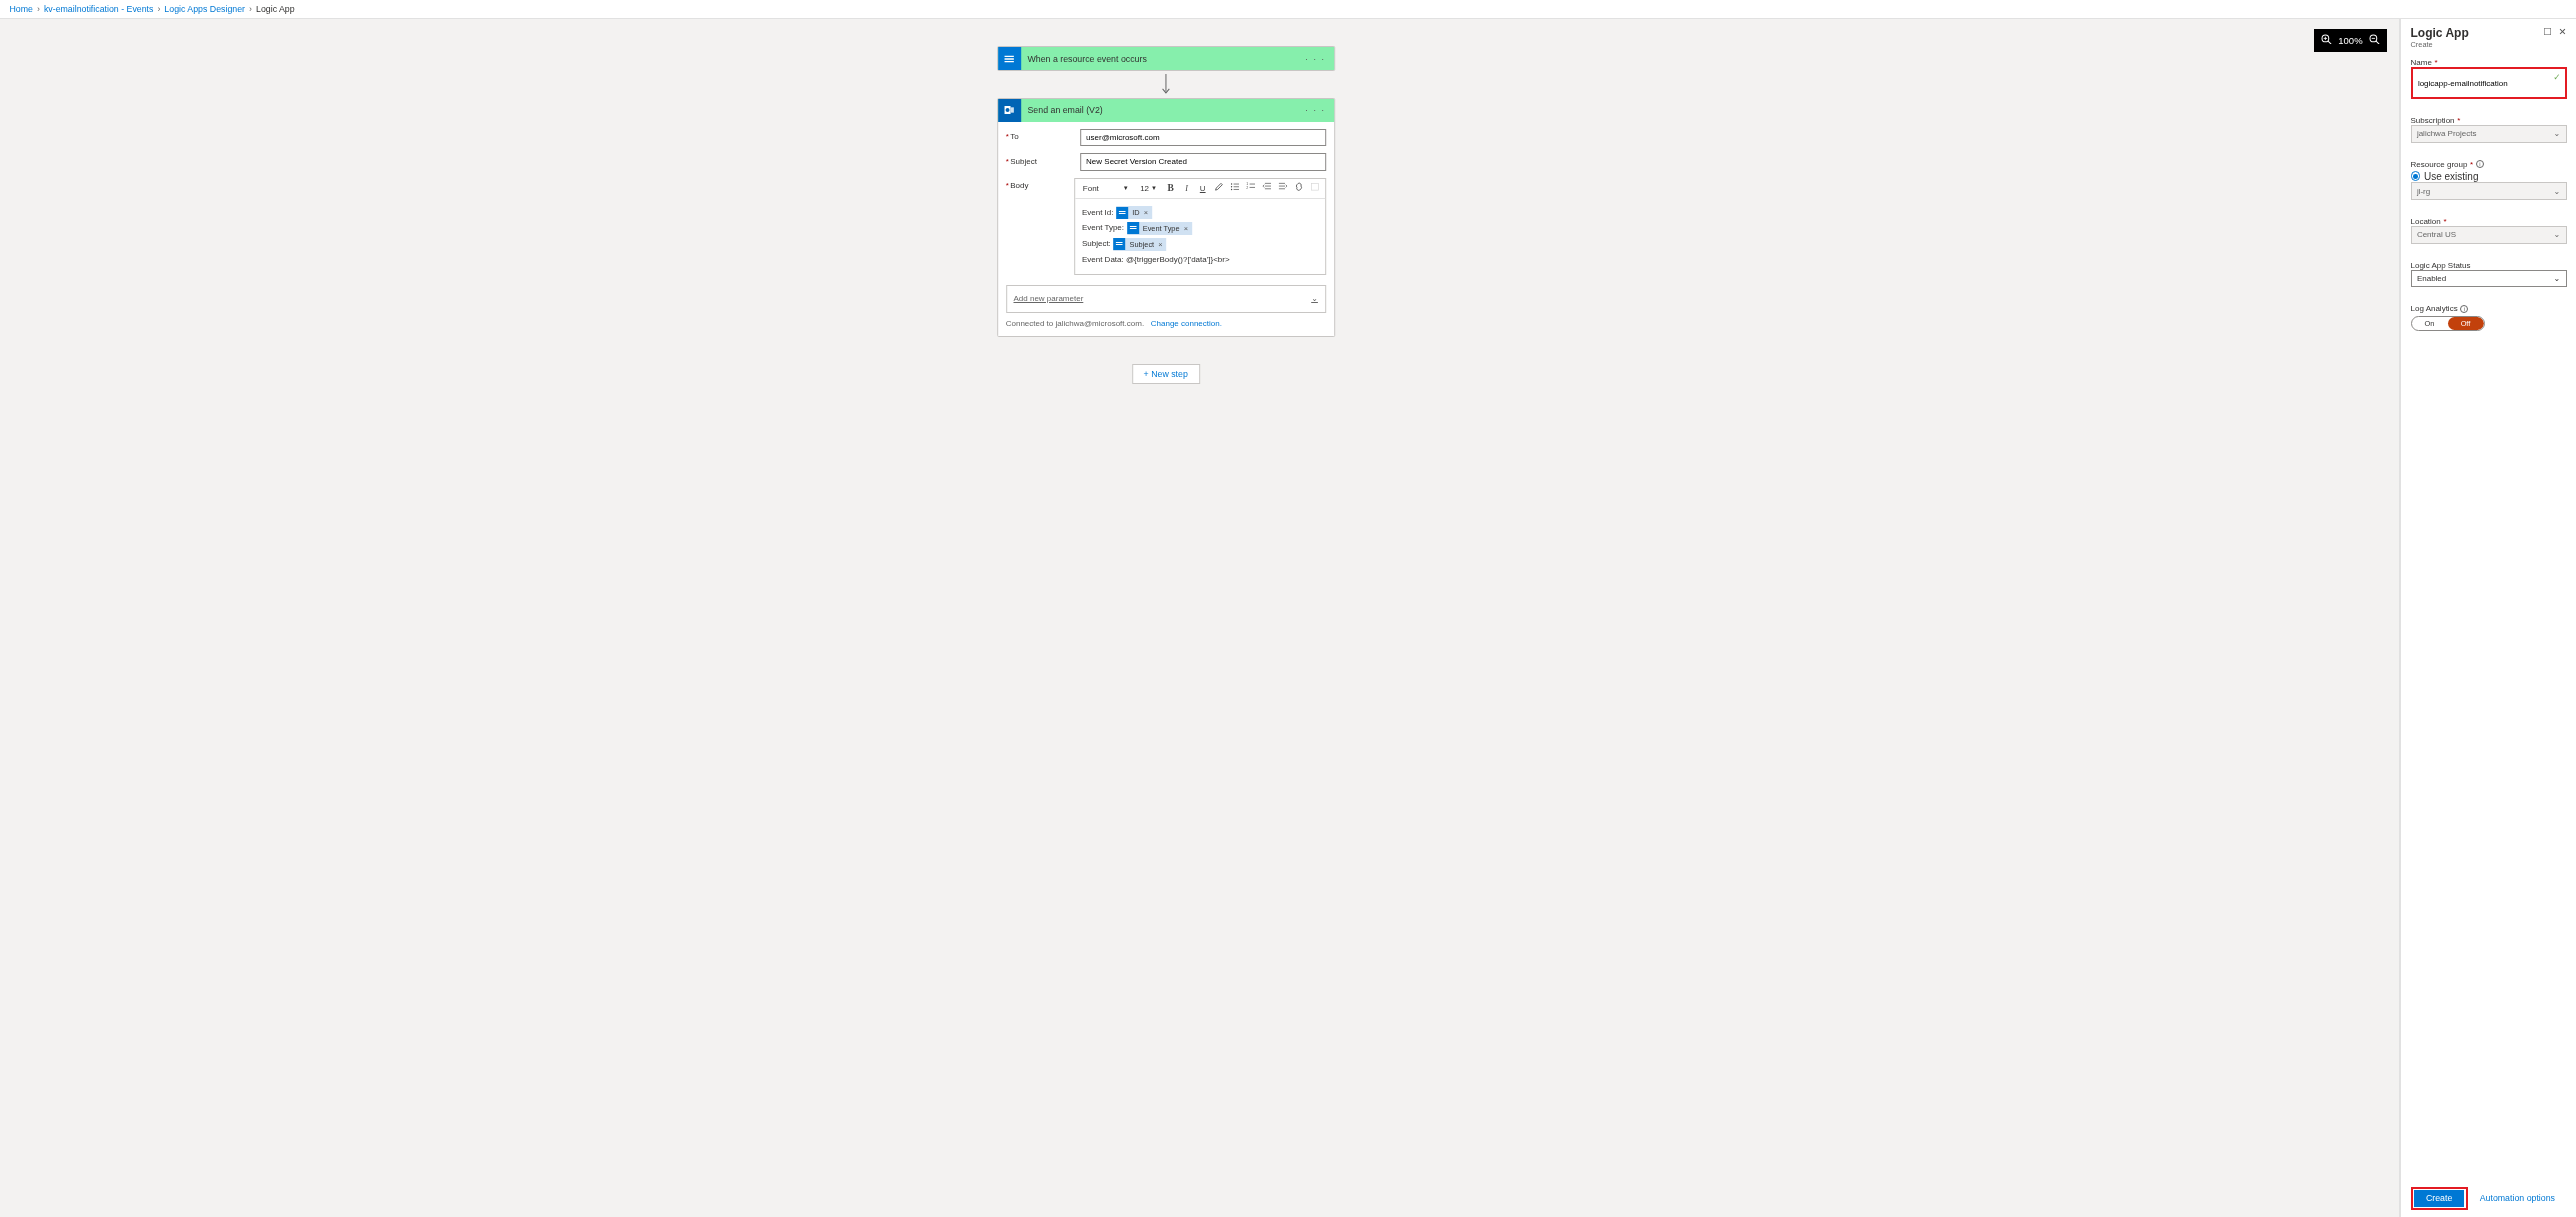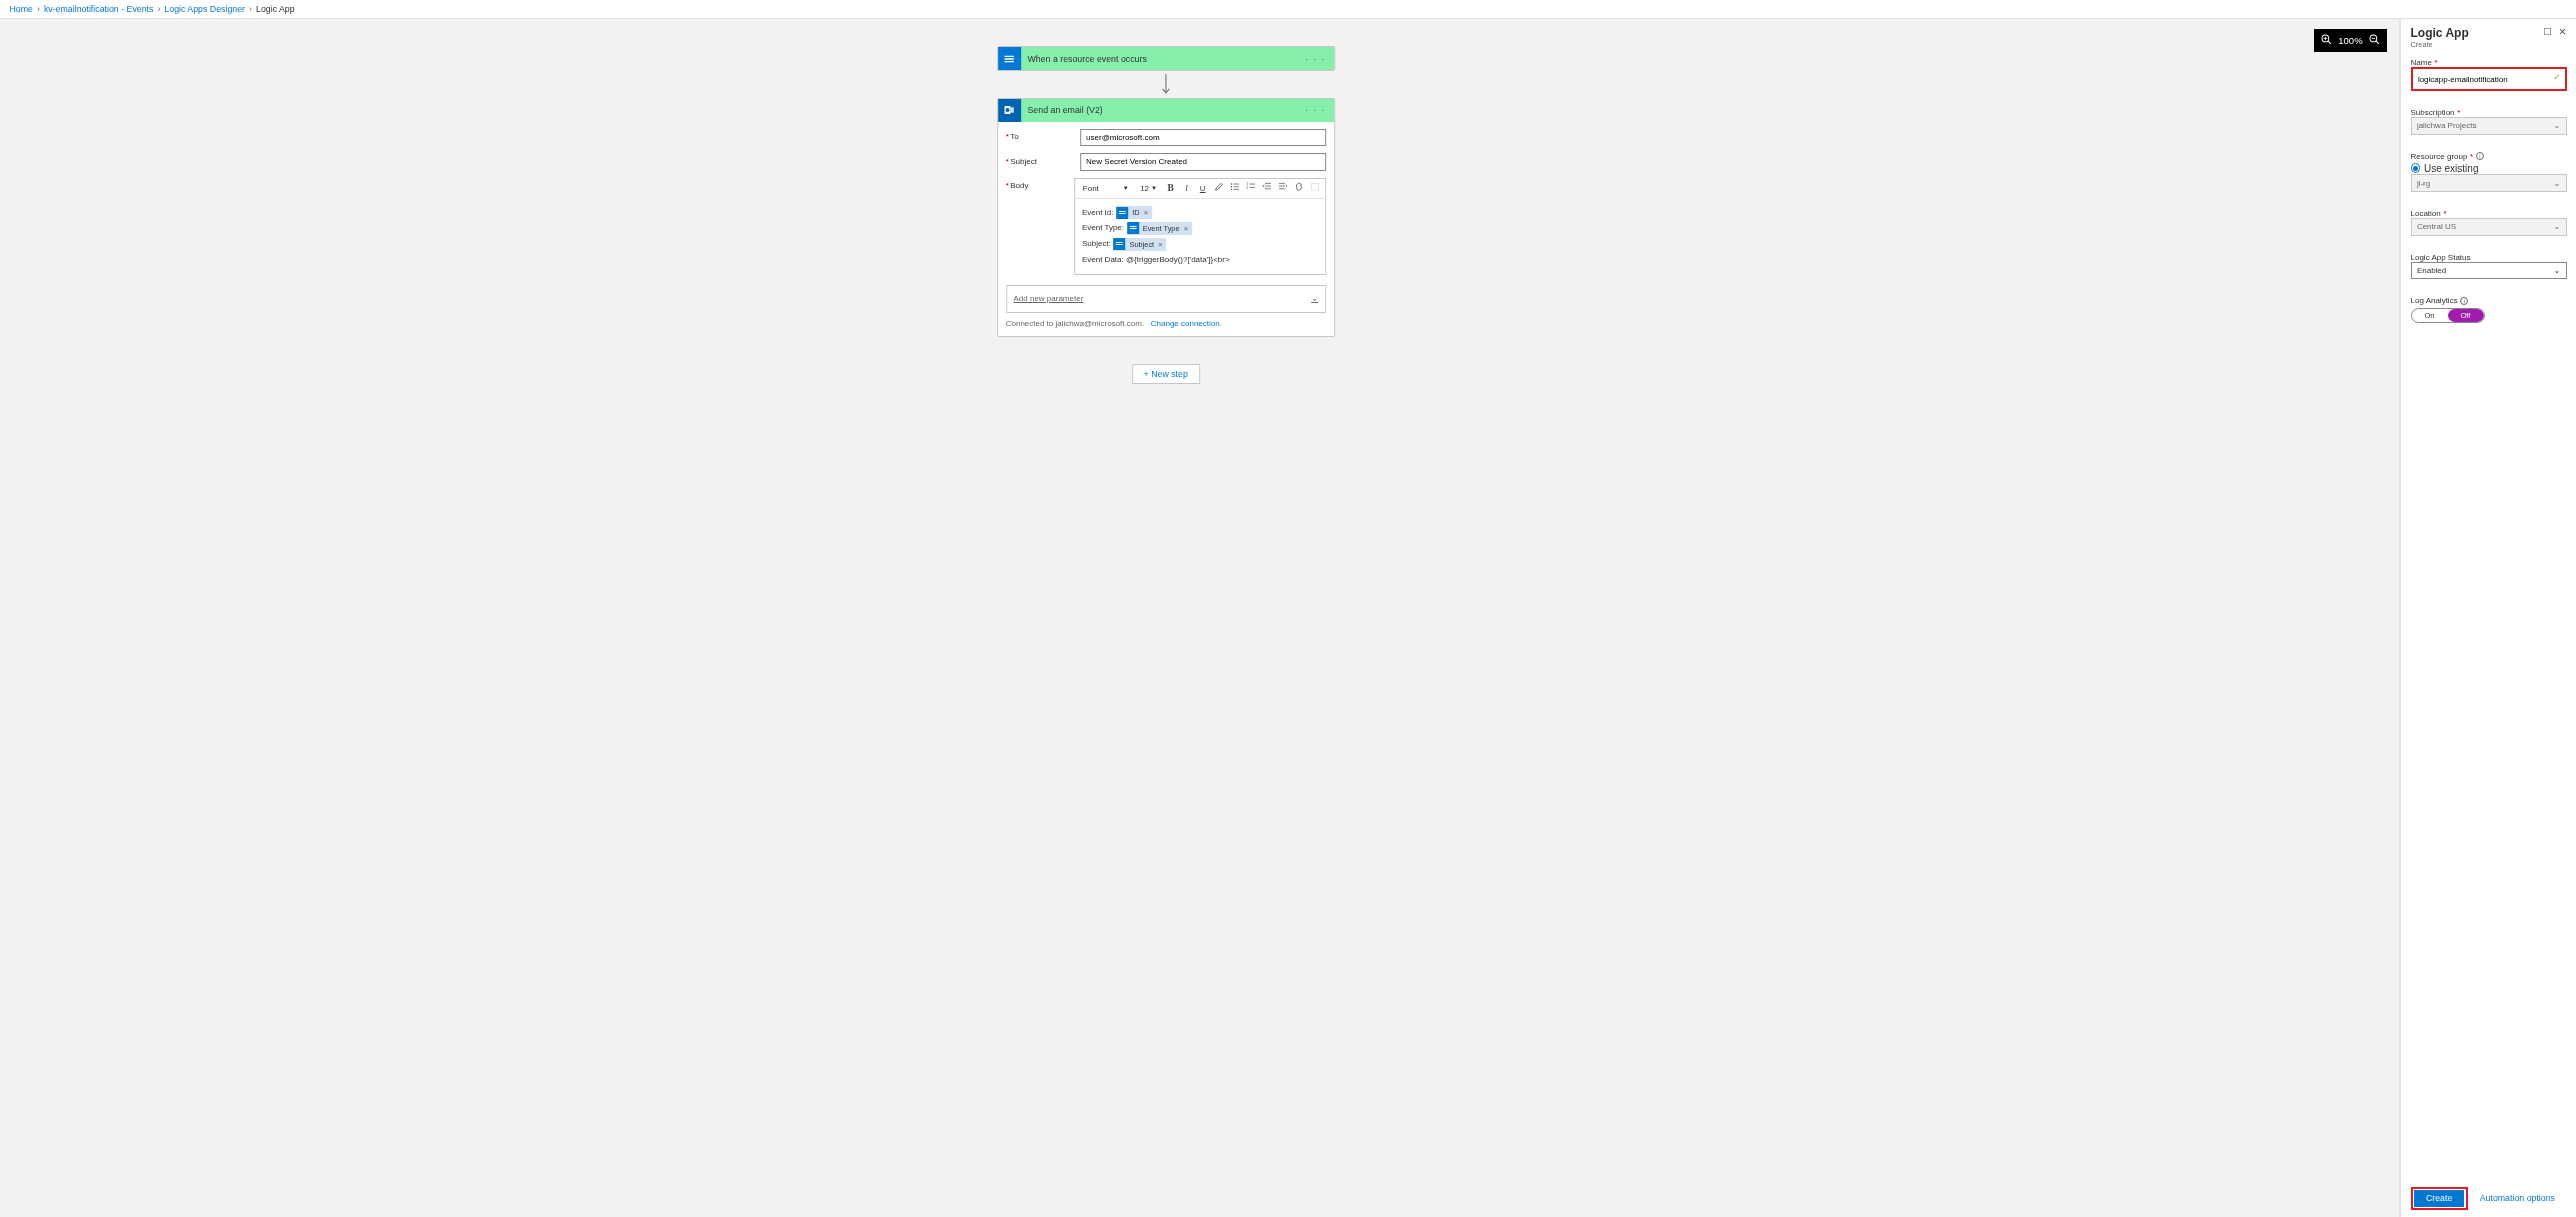--- a/index.html
+++ b/index.html
@@ -84,21 +84,21 @@
   .pinput-wrap { position:relative; border:2px solid #e31b23; }
   .pinput-wrap .check { position:absolute; right:4px; top:2.7px; color:#6aa84f; font-size:8.8px; }
   .pselect { width:100%; height:17.6px; border:0.7px solid #c8c6c4; background:#f3f2f1; padding:0 5.4px; font-size:8px; color:#666; display:flex; align-items:center; justify-content:space-between; }
   .pselect.white { background:#fff; color:#323130; border-color:#8a8886; }
   .radio { display:flex; align-items:flex-start; gap:4px; font-size:10px; margin-top:2.7px; }
   .radio .dot { width:9.5px; height:9.5px; border:0.7px solid #0078d4; border-radius:50%; display:flex; align-items:center; justify-content:center; }
   .radio .dot::after { content:''; width:4.7px; height:4.7px; background:#0078d4; border-radius:50%; }
 
   .toggle { display:flex; border:0.7px solid #8a8886; border-radius: 8px; overflow:hidden; width:74px; height:15px; font-size:7.4px; }
   .toggle .half { flex:1; display:flex; align-items:center; justify-content:center; }
-  .toggle .half.active { background:#a21caf; color:#fff; border-radius:8px; }
+  .toggle .half.active { background:#c2410c; color:#fff; border-radius:8px; }
 
   .pane-footer { padding: 6.8px 9.5px; display:flex; align-items:center; gap:12px; }
   .btn-primary-wrap { border:2px solid #e31b23; padding:1.4px; }
   .btn-primary { background:#0078d4; color:#fff; border:none; padding:3.4px 12px; font-size:8.8px; cursor:pointer; }
   .link { color:#0078d4; font-size:8.8px; text-decoration:none; cursor:pointer; }
 </style>
 </head>
 <body>
 
 <div class="breadcrumb">
@@ -304,21 +304,21 @@
       </div>
     </div>
 
     <div class="pane-body">
       <div>
         <div class="plabel">
             <span>Name</span> 
             <span class="req">*</span>
           </div>
         <div class="pinput-wrap">
-          <input class="pinput" style="border: none; height: 20px;" value="logicapp-emailnotification">
+          <input class="pinput" style="border: none; height: 28px;" value="logicapp-emailnotification">
           <span class="check">✓</span>
         </div>
       </div>
 
       <div>
         <div class="plabel">
             <span>Subscription</span> 
             <span class="req">*</span>
           </div>
         <div class="pselect">

